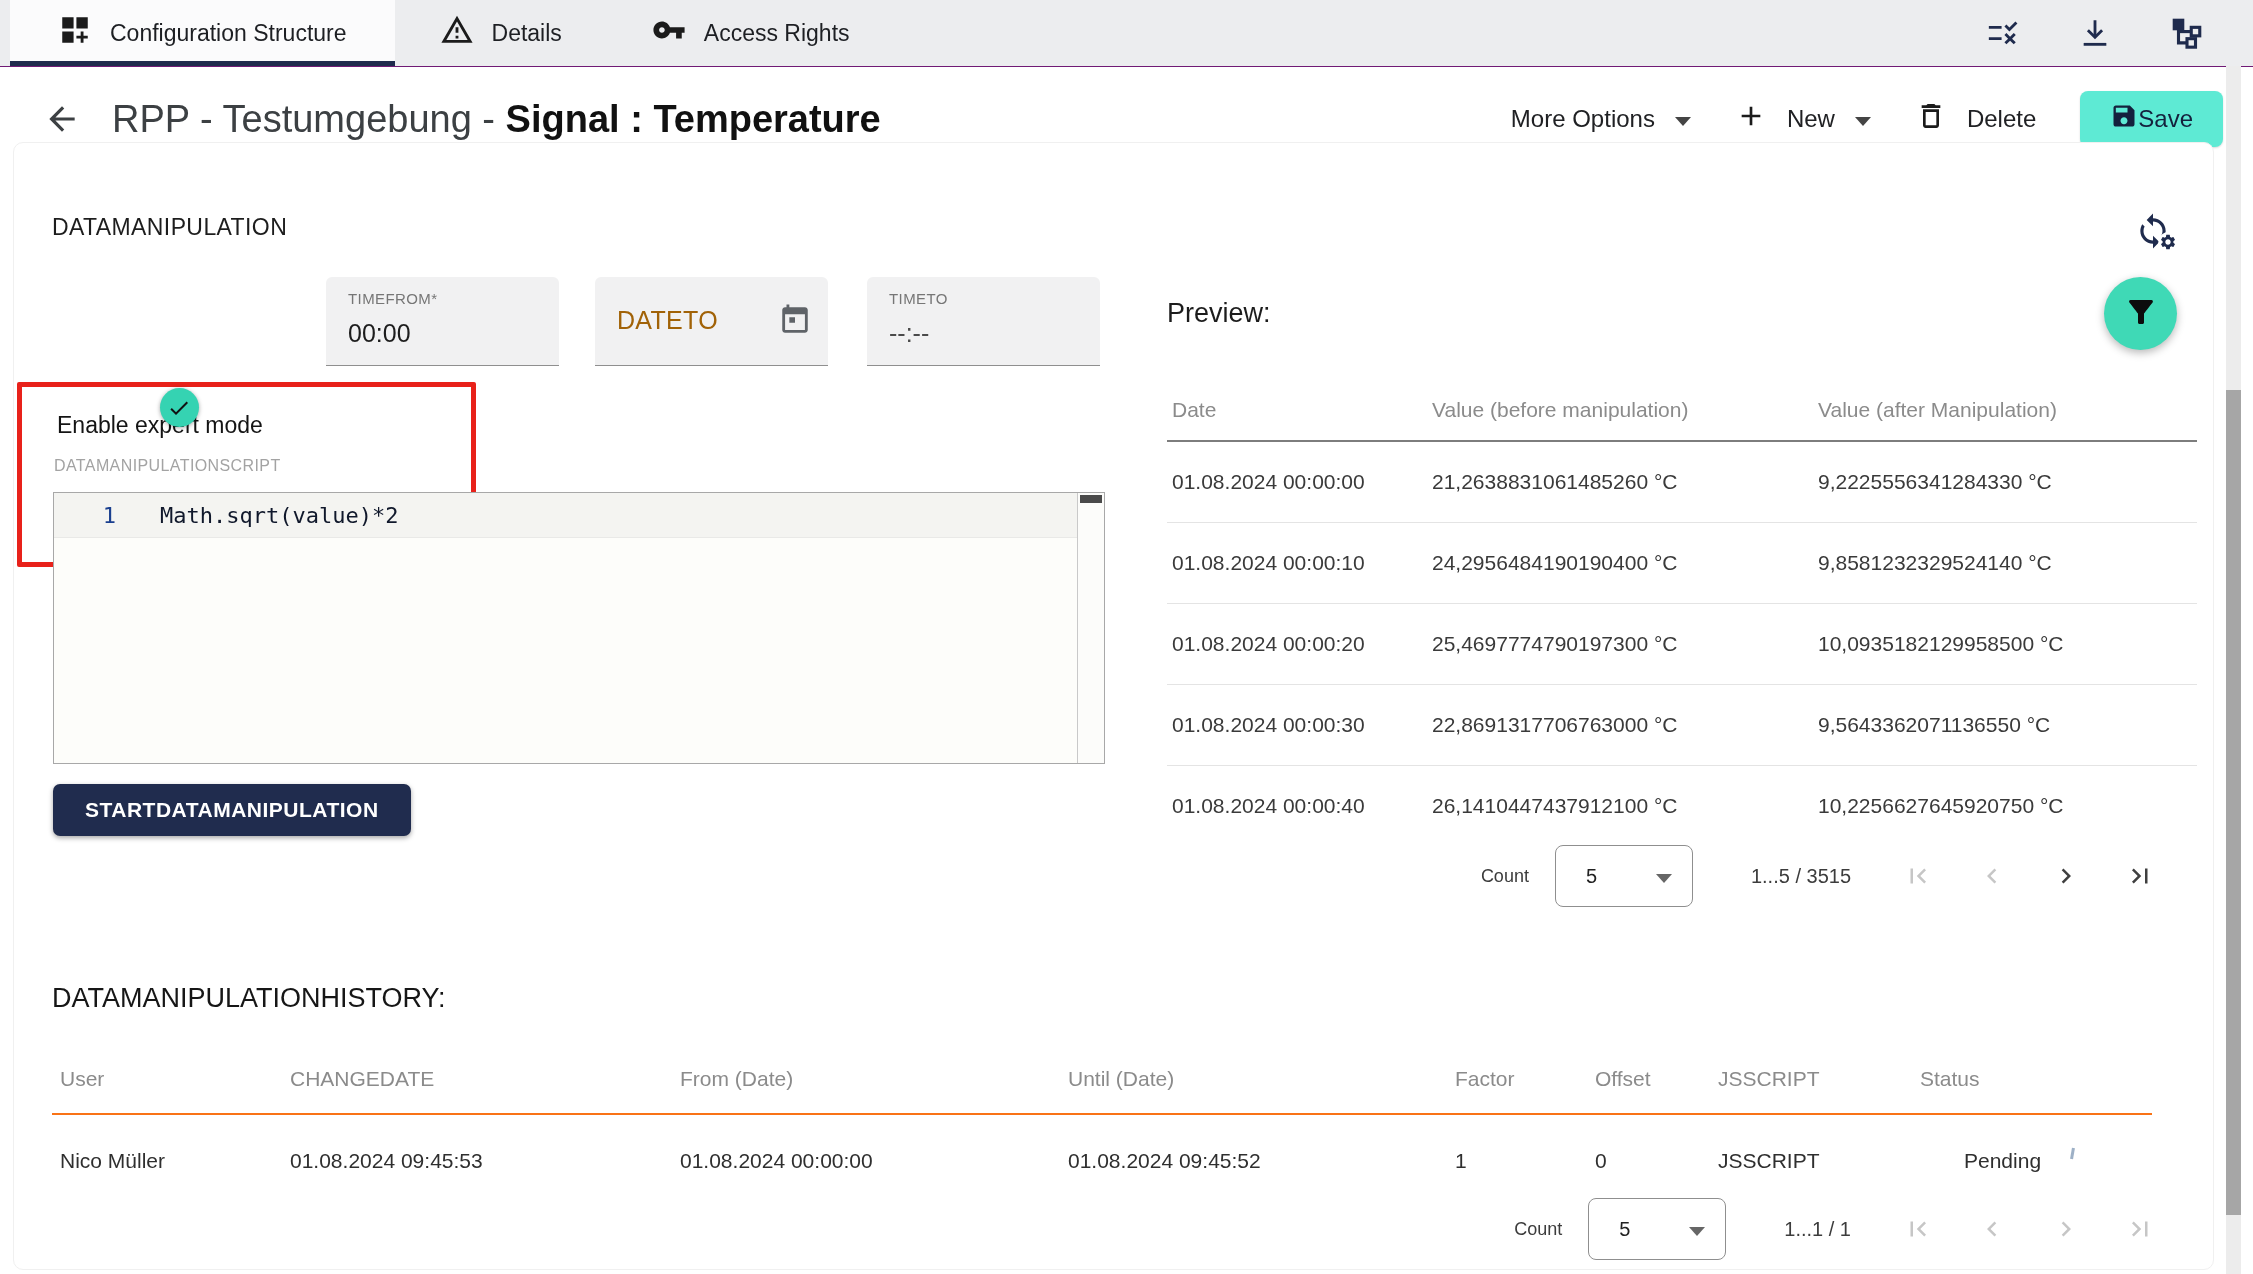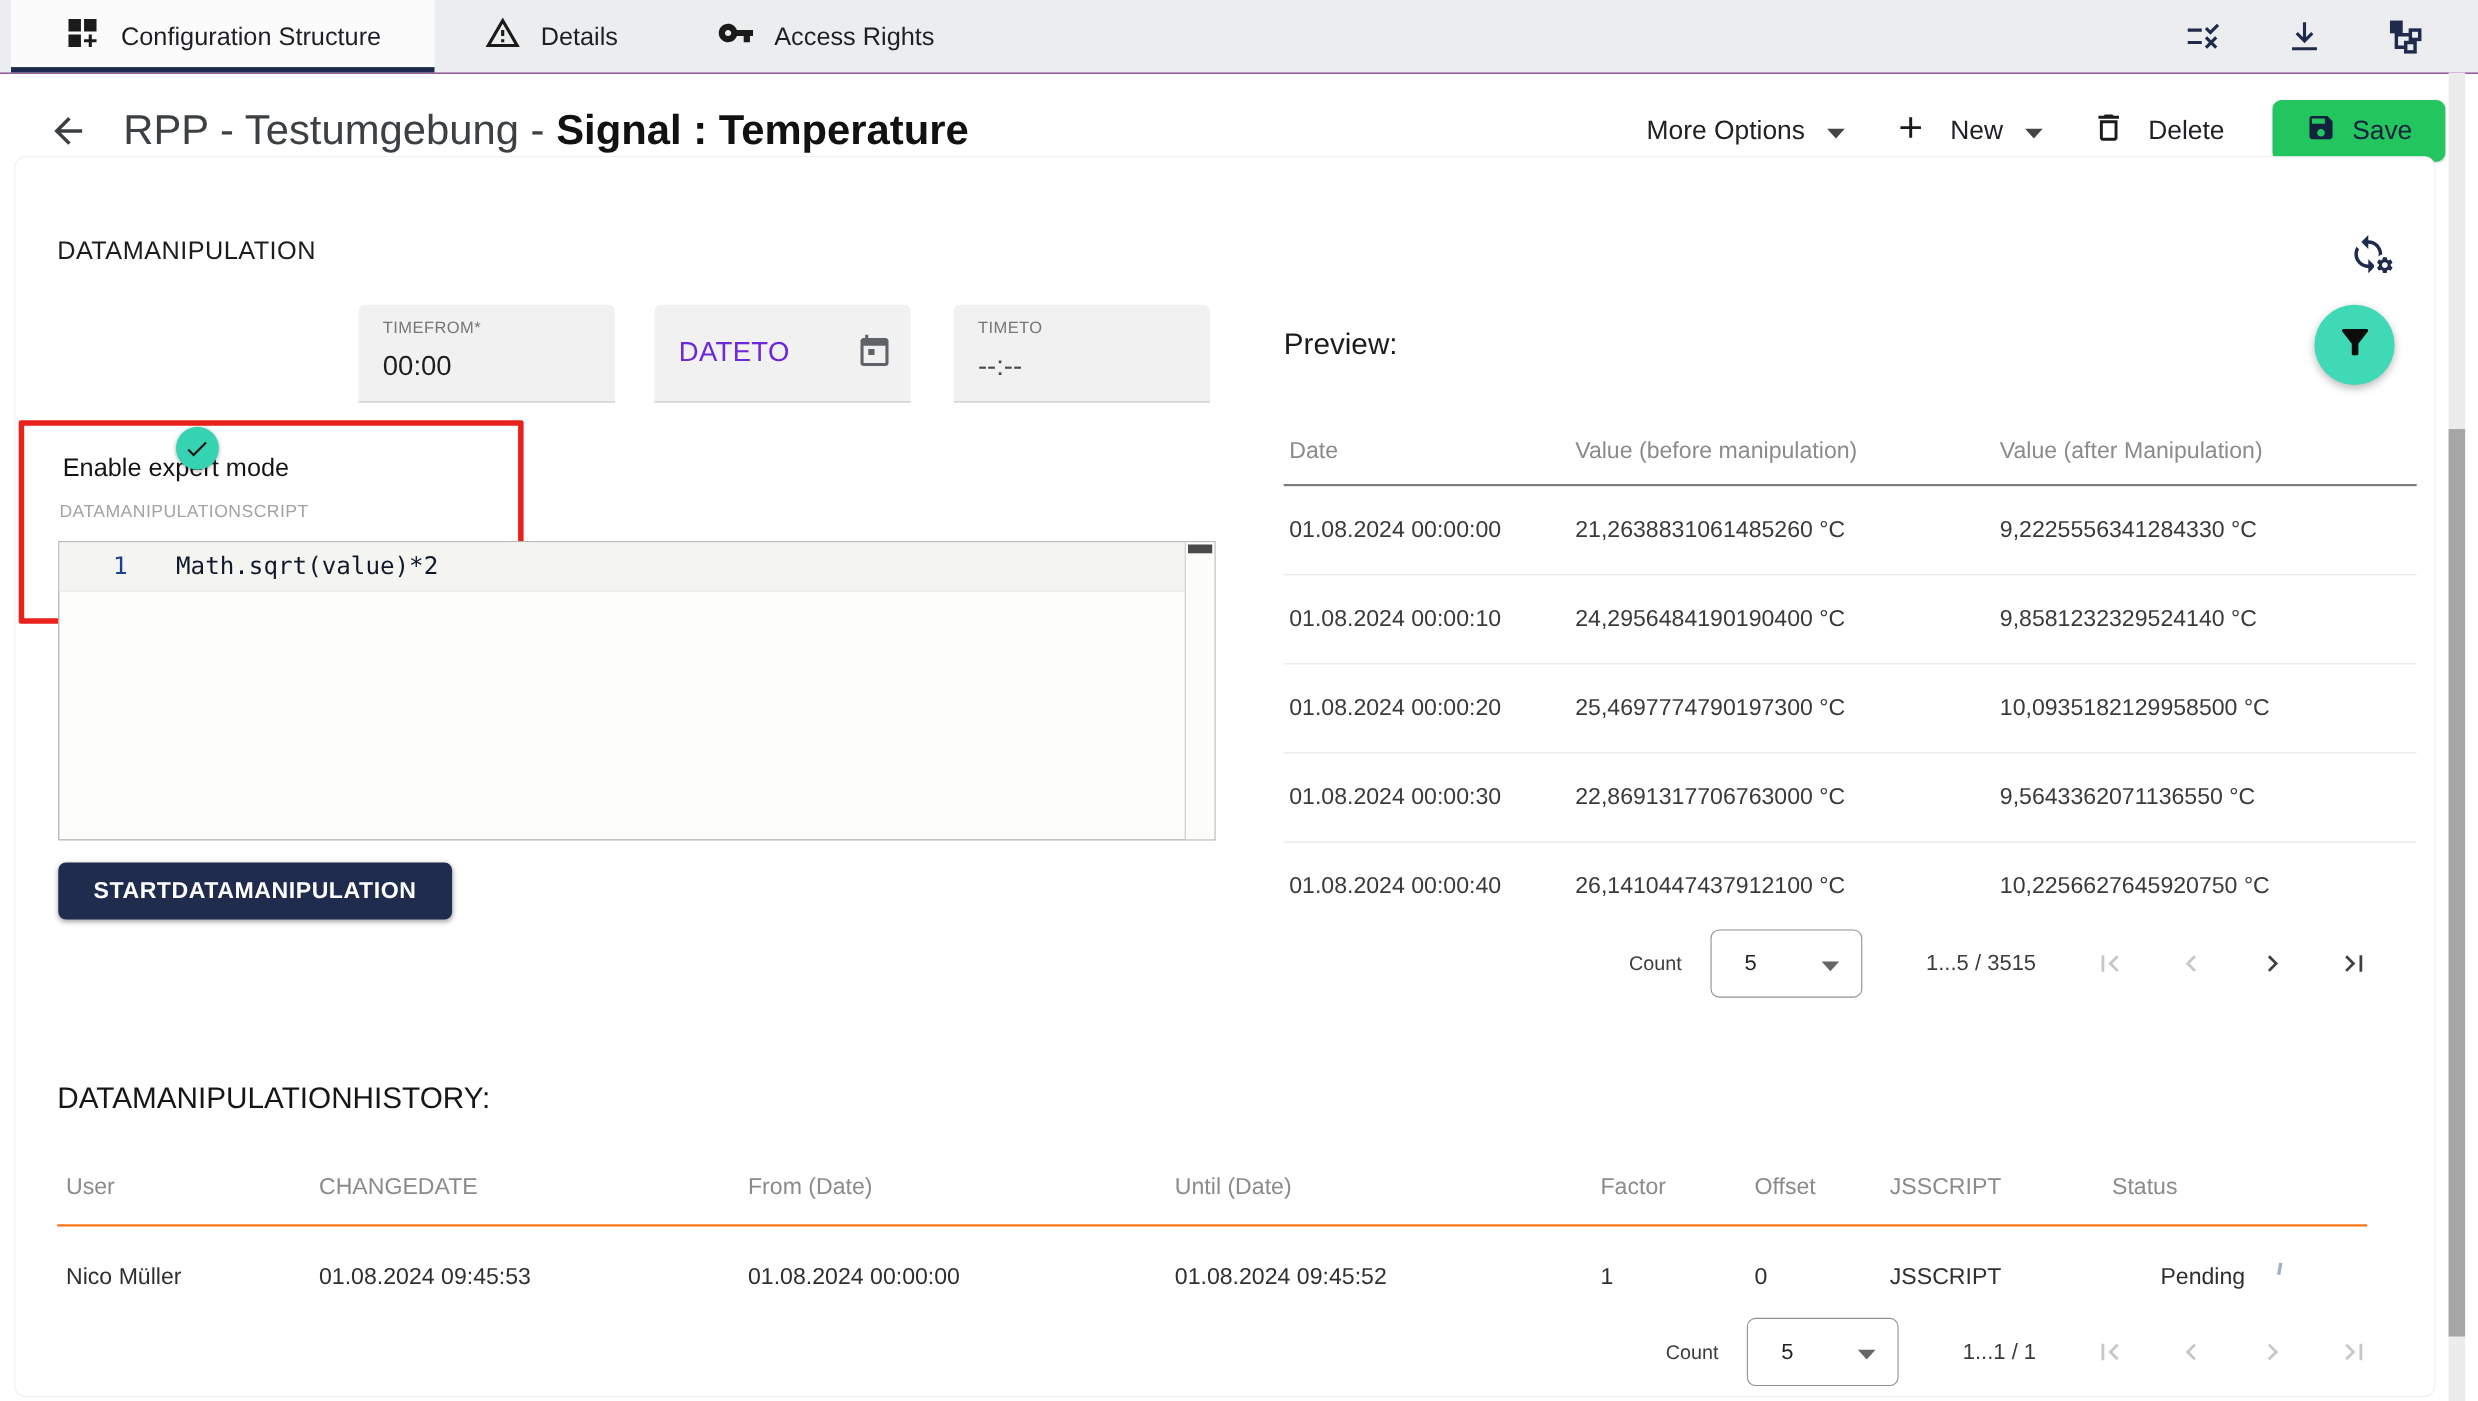--- a/index.html
+++ b/index.html
@@ -20,40 +20,40 @@
   
   .header{position:absolute;left:0;top:67px;width:2253px;height:104px;display:flex;align-items:center;
           background:#fff;}
   .back-btn{margin-left:40px;width:44px;height:44px;display:flex;align-items:center;justify-content:center;cursor:pointer;}
   .page-title{margin-left:28px;font-size:38px;font-weight:400;color:#3c4043;white-space:nowrap;}
   .page-title .em{font-weight:600;color:#111;}
   .header-actions{margin-left:auto;display:flex;align-items:center;gap:44px;padding-right:30px;}
   .menu-btn{display:flex;align-items:center;gap:20px;font-size:24px;color:#202124;cursor:pointer;white-space:nowrap;}
   .caret{width:0;height:0;border-left:8px solid transparent;border-right:8px solid transparent;
          border-top:9px solid #444;margin-top:4px;}
-  .save-btn{display:flex;align-items:center;gap:14px;background:#22c55e;border-radius:8px;height:56px;
+  .save-btn{display:flex;align-items:center;background:#5eead4;border-radius:8px;height:56px;
             padding:0 30px;font-size:24px;color:#14213d;font-weight:500;cursor:pointer;box-shadow:0 1px 2px rgba(0,0,0,.15);}
 
   
   .card{position:absolute;left:13px;top:142px;width:2199px;height:1126px;background:#fff;
         border:1px solid #f0f0f0;border-radius:10px;}
 
   .section-title{position:absolute;left:52px;top:214px;font-size:23px;letter-spacing:.4px;color:#1d1d1d;}
   .sync-btn{position:absolute;left:2130px;top:208px;width:48px;height:48px;display:flex;align-items:center;
             justify-content:center;cursor:pointer;}
   .sync-wrap{position:relative;width:40px;height:40px;}
   .sync-wrap .gear{position:absolute;right:-4px;bottom:-4px;background:#fff;border-radius:50%;padding:1px;}
 
   
   .field{position:absolute;top:277px;height:88px;width:233px;background:#f1f1f2;border-bottom:1px solid #8f8f8f;
          border-radius:6px 6px 0 0;cursor:text;}
   .field .flabel{position:absolute;left:22px;top:13px;font-size:15px;letter-spacing:.4px;color:#767676;}
   .field .fvalue{position:absolute;left:22px;top:42px;font-size:25px;color:#1d1d1d;}
   .field .fvalue.muted{color:#4a4a4a;}
-  .field .biglabel{position:absolute;left:22px;top:29px;font-size:25px;color:#6d28d9;letter-spacing:.3px;}
+  .field .biglabel{position:absolute;left:22px;top:29px;font-size:25px;color:#a16207;letter-spacing:.3px;}
   .field .cal{position:absolute;right:16px;top:26px;cursor:pointer;}
 
   
   .annotation{position:absolute;left:17px;top:382px;width:449px;height:175px;border:5px solid #e8211a;
               border-radius:2px;z-index:6;pointer-events:none;}
 
   
   .toggle-row{position:absolute;left:57px;top:394px;height:42px;display:flex;align-items:center;gap:18px;z-index:7;flex-direction:column;}
   .switch{position:relative;width:62px;height:27px;border-radius:14px;background:#9ee9d6;cursor:pointer;}
   .switch .thumb{position:absolute;right:-8px;top:-6px;width:39px;height:39px;border-radius:50%;background:#35d3b2;

